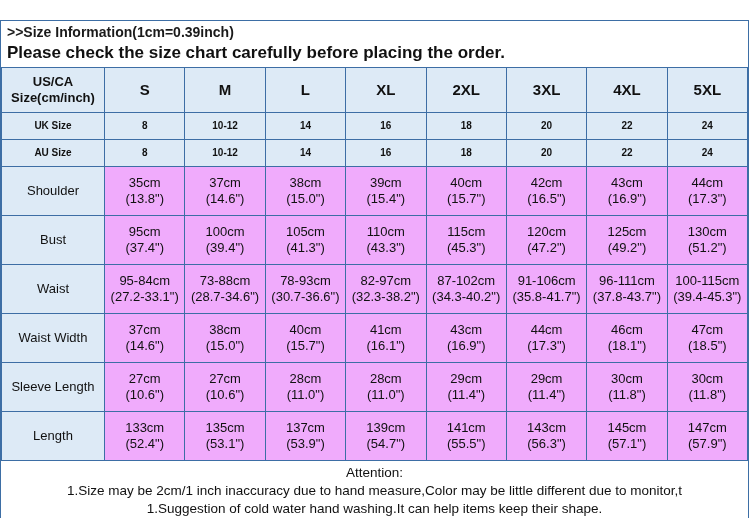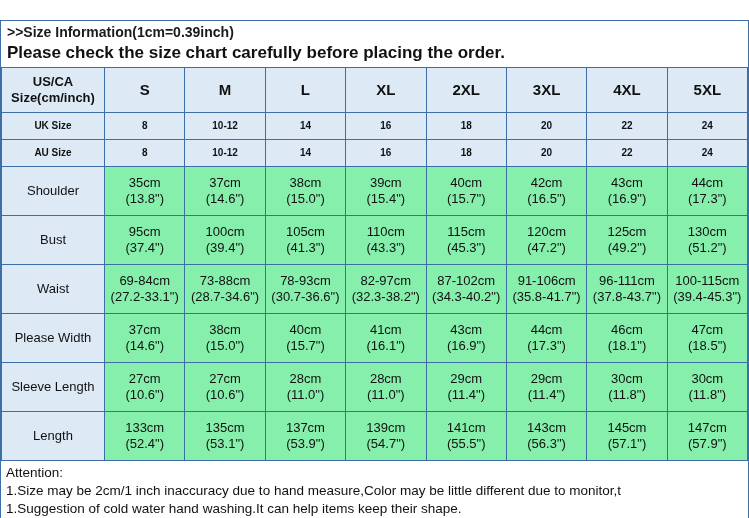--- a/index.html
+++ b/index.html
@@ -66,33 +66,34 @@
     font-size: 13px;
     line-height: 1.2;
   }
   tr.sub td {
     background: #ddeaf6;
     font-weight: bold;
     font-size: 10px;
     height: 22px;
   }
   tr.data td.val {
-    background: #86efac;
+    background: #f0abfc;
     height: 44px;
   }
   tr.data td.rowhead {
     height: 44px;
   }
   .v-main { display: block; }
   .v-sub { display: block; }
   .footer {
     padding: 3px 5px 0 5px;
     font-size: 13.5px;
     color: #111111;
     line-height: 1.35;
+    text-align: center;
   }
   .footer div { white-space: pre-wrap; }
   .col-label { width: 100px; }
 </style>
 </head>
 <body>
 
 <div id="page">
 
   <div class="header-band">&gt;&gt;Size Information(1cm=0.39inch)</div>
@@ -207,21 +208,21 @@
         </td>
         <td class="val">
           <span class="v-main">130cm</span>
           <span class="v-sub">(51.2")</span>
         </td>
       </tr>
 
       <tr class="data">
         <td class="rowhead col-label">Waist</td>
         <td class="val">
-          <span class="v-main">69-84cm</span>
+          <span class="v-main">95-84cm</span>
           <span class="v-sub">(27.2-33.1")</span>
         </td>
         <td class="val">
           <span class="v-main">73-88cm</span>
           <span class="v-sub">(28.7-34.6")</span>
         </td>
         <td class="val">
           <span class="v-main">78-93cm</span>
           <span class="v-sub">(30.7-36.6")</span>
         </td>
@@ -241,21 +242,21 @@
           <span class="v-main">96-111cm</span>
           <span class="v-sub">(37.8-43.7")</span>
         </td>
         <td class="val">
           <span class="v-main">100-115cm</span>
           <span class="v-sub">(39.4-45.3")</span>
         </td>
       </tr>
 
       <tr class="data">
-        <td class="rowhead col-label">Please Width</td>
+        <td class="rowhead col-label">Waist Width</td>
         <td class="val">
           <span class="v-main">37cm</span>
           <span class="v-sub">(14.6")</span>
         </td>
         <td class="val">
           <span class="v-main">38cm</span>
           <span class="v-sub">(15.0")</span>
         </td>
         <td class="val">
           <span class="v-main">40cm</span>

